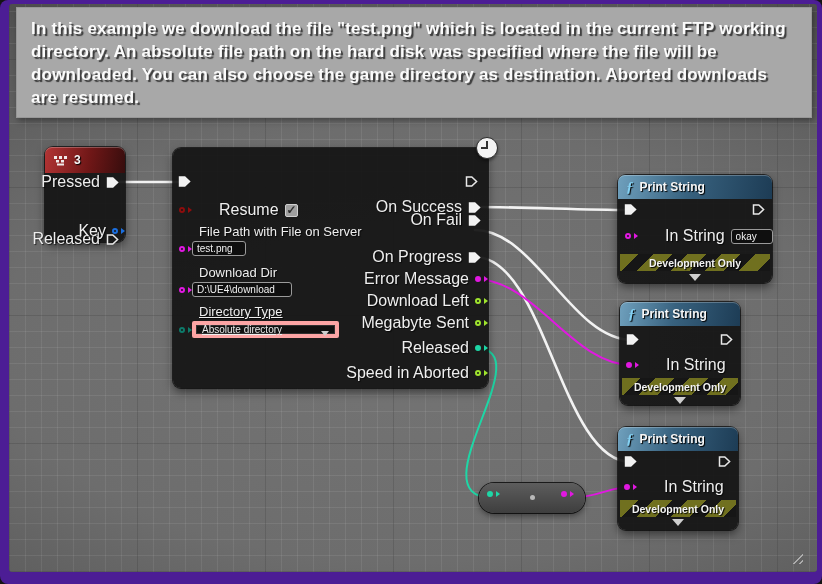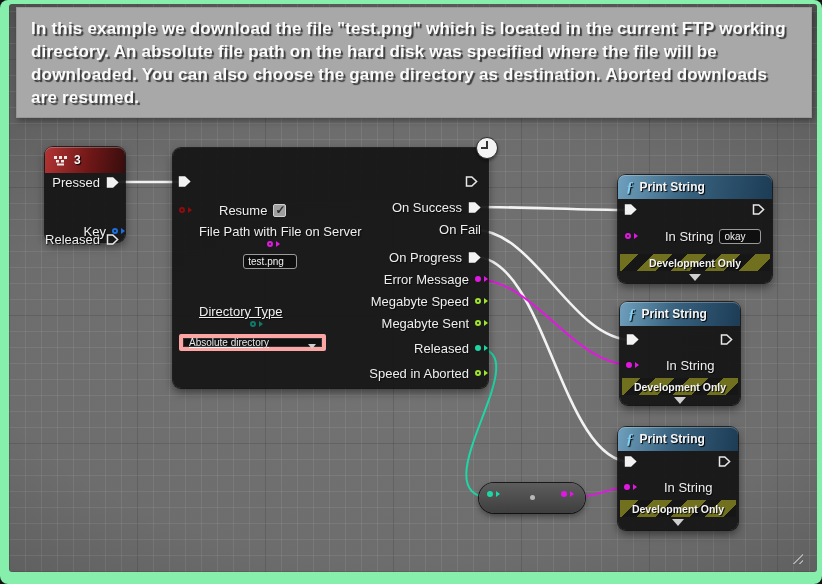--- a/index.html
+++ b/index.html
@@ -1,19 +1,19 @@
 <!DOCTYPE html>
 <html><head>
 <meta charset="utf-8">
 <style>
   * { margin:0; padding:0; box-sizing:border-box; }
   html,body { background:#141414; }
   body { font-family:"Liberation Sans", sans-serif; width:822px; height:584px; overflow:hidden; }
 
-  .frame { position:relative; width:822px; height:584px; background:#86efac; border-radius:8px; }
+  .frame { position:relative; width:822px; height:584px; background:#4c1d95; border-radius:8px; }
 
   .canvas {
     position:absolute; left:9px; top:4px; width:808px; height:568px; overflow:hidden; border-radius:3px;
     background:
       repeating-linear-gradient(0deg,  rgba(0,0,0,0.20) 0 1px, transparent 1px 128px),
       repeating-linear-gradient(90deg, rgba(0,0,0,0.20) 0 1px, transparent 1px 128px),
       repeating-linear-gradient(0deg,  rgba(255,255,255,0.075) 0 1px, transparent 1px 16px),
       repeating-linear-gradient(90deg, rgba(255,255,255,0.075) 0 1px, transparent 1px 16px),
       radial-gradient(ellipse 115% 85% at 50% 60%, #747474 0%, #6d6d6d 45%, #585858 75%, #3c3c3c 96%, #333 100%);
   }
@@ -43,21 +43,21 @@
   .node-header {
     position:absolute; left:0; top:0; right:0; height:26px; border-radius:7px 7px 0 0;
     display:flex; align-items:center; gap:6px; padding:0 8px;
     box-shadow:inset 0 1px 0 rgba(255,255,255,0.25);
   }
   .hdr-blue { background:linear-gradient(100deg, #6fa0bd 0%, #38627f 45%, #1d3c55 100%); }
   .hdr-red  { background:linear-gradient(100deg, #b23434 0%, #701717 55%, #360d0d 100%); }
   .node-title { font-size:12px; font-weight:bold; color:#f6f6f6; text-shadow:1px 1px 1px #000; white-space:nowrap; }
 
   .row { position:absolute; display:flex; align-items:center; height:16px; gap:6px; }
-  .pin-label { font-size:13px; color:#eeeeee; text-shadow:1px 1px 1px rgba(0,0,0,0.7); white-space:nowrap;padding-left:28px; }
+  .pin-label { font-size:16px; color:#eeeeee; text-shadow:1px 1px 1px rgba(0,0,0,0.7); white-space:nowrap;padding-left:28px; }
 
   
   .pexec { display:block; }
   .pexec.filled path { fill:#f2f2f2; stroke:#f2f2f2; stroke-width:1.4; }
   .pexec.hollow path { fill:none;    stroke:#e8e8e8; stroke-width:1.5; }
 
   
   .pin-data { position:relative; width:6px; height:6px; border:2.6px solid var(--pc,#fff);
               border-radius:50%; background:#161616; flex:0 0 auto; }
   .pin-data.filled { background:var(--pc); }
@@ -73,21 +73,21 @@
               border-radius:2px; }
   .checkbox::after { content:"✓"; position:absolute; left:1px; top:-2px; font-size:12px; font-weight:bold; color:#2e2e2e; }
   .dropdown { position:relative; width:147px; height:17px; background:#111;
               border:4px solid #fca5a5; box-shadow:inset 0 0 0 1px #303030; border-radius:2px;
               display:flex; align-items:center; padding:0 6px; }
   .dropdown-text { font-size:10px; color:#e8e8e8; }
   .dropdown::after { content:""; position:absolute; right:6px; top:6px;
               border-left:4px solid transparent; border-right:4px solid transparent; border-top:5px solid #cfcfcf; }
   .field-block { position:absolute; display:flex; flex-direction:column; gap:2px; }
   .field-label { font-size:13px; color:#eee; text-shadow:1px 1px 1px rgba(0,0,0,0.7); padding-left:20px; white-space:nowrap; }
-  .field-row { display:flex; align-items:center; gap:7px;flex-direction:column; }
+  .field-row { display:flex; align-items:center; gap:7px; }
 
   
   .dev-stripe { position:absolute; left:2px; right:2px; height:17px;
     background:repeating-linear-gradient(135deg, #70701f 0 13px, #161616 13px 24px);
     display:flex; align-items:center; justify-content:center; }
   .dev-text { font-size:10.5px; font-weight:bold; color:#f2f2f2; text-shadow:1px 1px 1px #000; }
   .collapse-arrow { position:absolute; left:50%; transform:translateX(-50%); width:0; height:0;
     border-left:6px solid transparent; border-right:6px solid transparent; border-top:7px solid #cfcfcf; }
 
   
@@ -180,55 +180,62 @@
       </div>
 
       <div class="field-block" style="left:6px; top:76px;">
         <span class="field-label">File Path with File on Server</span>
         <div class="field-row">
           <span class="pin-data" style="--pc: #e118e1;"></span>
           <input class="txt-input" style="width: 54px;" value="test.png">
         </div>
       </div>
 
+      <div class="field-block" style="left:6px; top:117px;">
+        <span class="field-label">Download Dir</span>
+        <div class="field-row">
+          <span class="pin-data" style="--pc: #e118e1;"></span>
+          <input class="txt-input" style="width: 100px;" value="D:\UE4\download">
+        </div>
+      </div>
 
       <div class="field-block" style="left:6px; top:156px;text-decoration:underline;">
         <span class="field-label">Directory Type</span>
         <div class="field-row">
           <span class="pin-data" style="--pc: #0d7a6a;"></span>
           <div class="dropdown">
             <span class="dropdown-text">Absolute directory</span>
           </div>
         </div>
       </div>
 
       <div class="row" style="right:7px; top:51px;">
         <span class="pin-label">On Success</span>
         <svg class="pexec filled" width="13" height="13" viewBox="0 0 13 13">
             <path d="M1.5 2 H6.8 L11.6 6.5 L6.8 11 H1.5 Z"></path>
           </svg>
       </div>
-      <div class="row" style="right:7px; top:74px;flex-direction:column;">
+      <div class="row" style="right:7px; top:64px;">
         <span class="pin-label">On Fail</span>
         <svg class="pexec filled" width="13" height="13" viewBox="0 0 13 13">
             <path d="M1.5 2 H6.8 L11.6 6.5 L6.8 11 H1.5 Z"></path>
           </svg>
       </div>
       <div class="row" style="right:7px; top:101px;">
         <span class="pin-label">On Progress</span>
         <svg class="pexec filled" width="13" height="13" viewBox="0 0 13 13">
             <path d="M1.5 2 H6.8 L11.6 6.5 L6.8 11 H1.5 Z"></path>
           </svg>
       </div>
       <div class="row" style="right:7px; top:123px;">
         <span class="pin-label">Error Message</span>
         <span class="pin-data filled" style="--pc: #e118e1;"></span>
       </div>
       <div class="row" style="right:7px; top:145px;">
-        <span class="pin-label">Megabyte Speed</span>
+        <span class="pin-label">Download Left</span>
         <span class="pin-data" style="--pc: #9fe42e;"></span>
       </div>
       <div class="row" style="right:7px; top:167px;">
         <span class="pin-label">Megabyte Sent</span>
         <span class="pin-data" style="--pc: #9fe42e;"></span>
       </div>
       <div class="row" style="right:7px; top:192px;">
         <span class="pin-label">Released</span>
         <span class="pin-data filled" style="--pc: #1ed7a6;"></span>
       </div>

